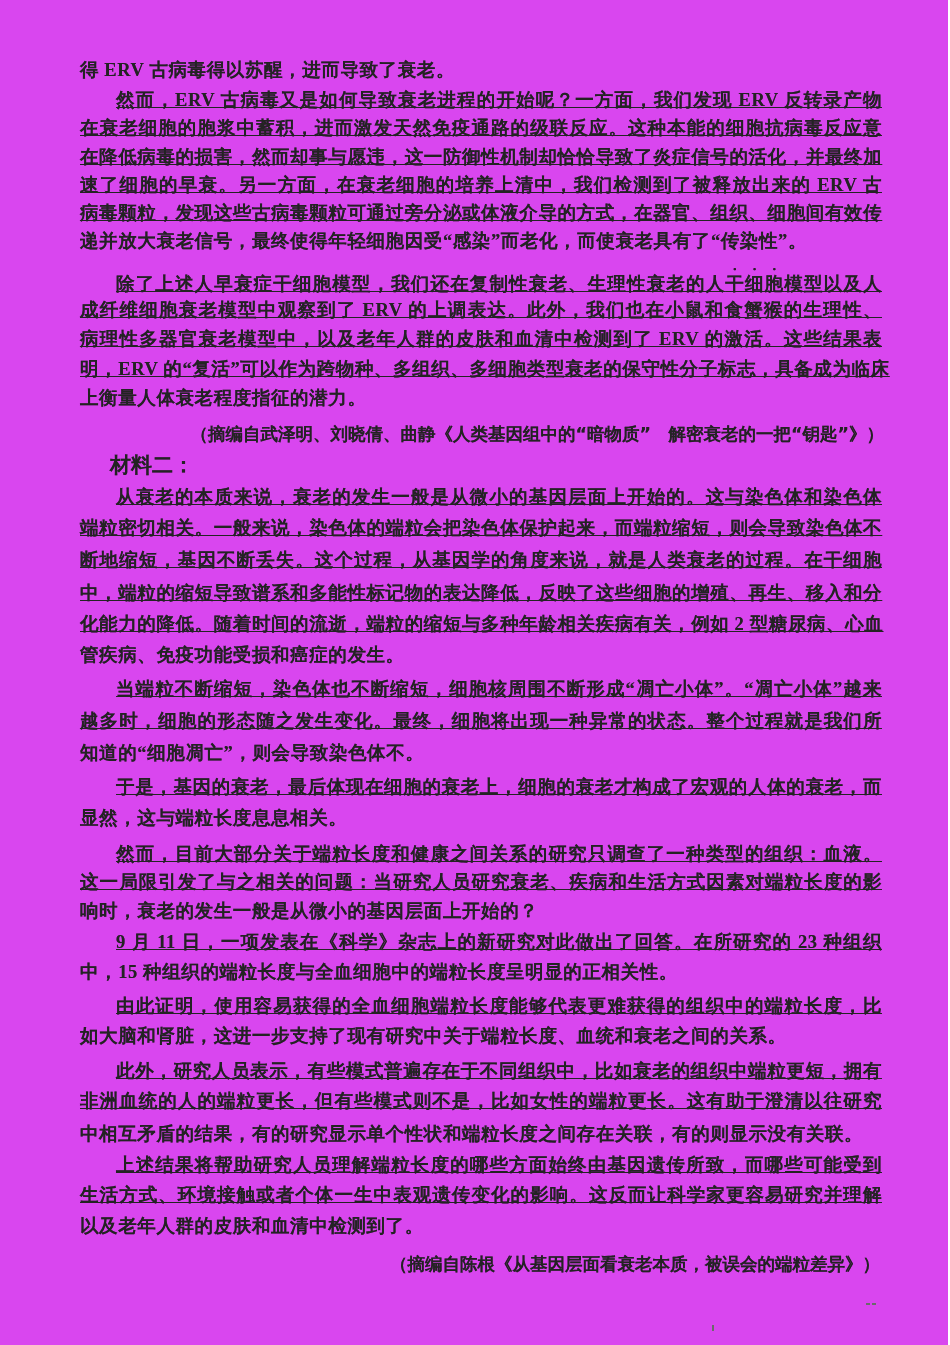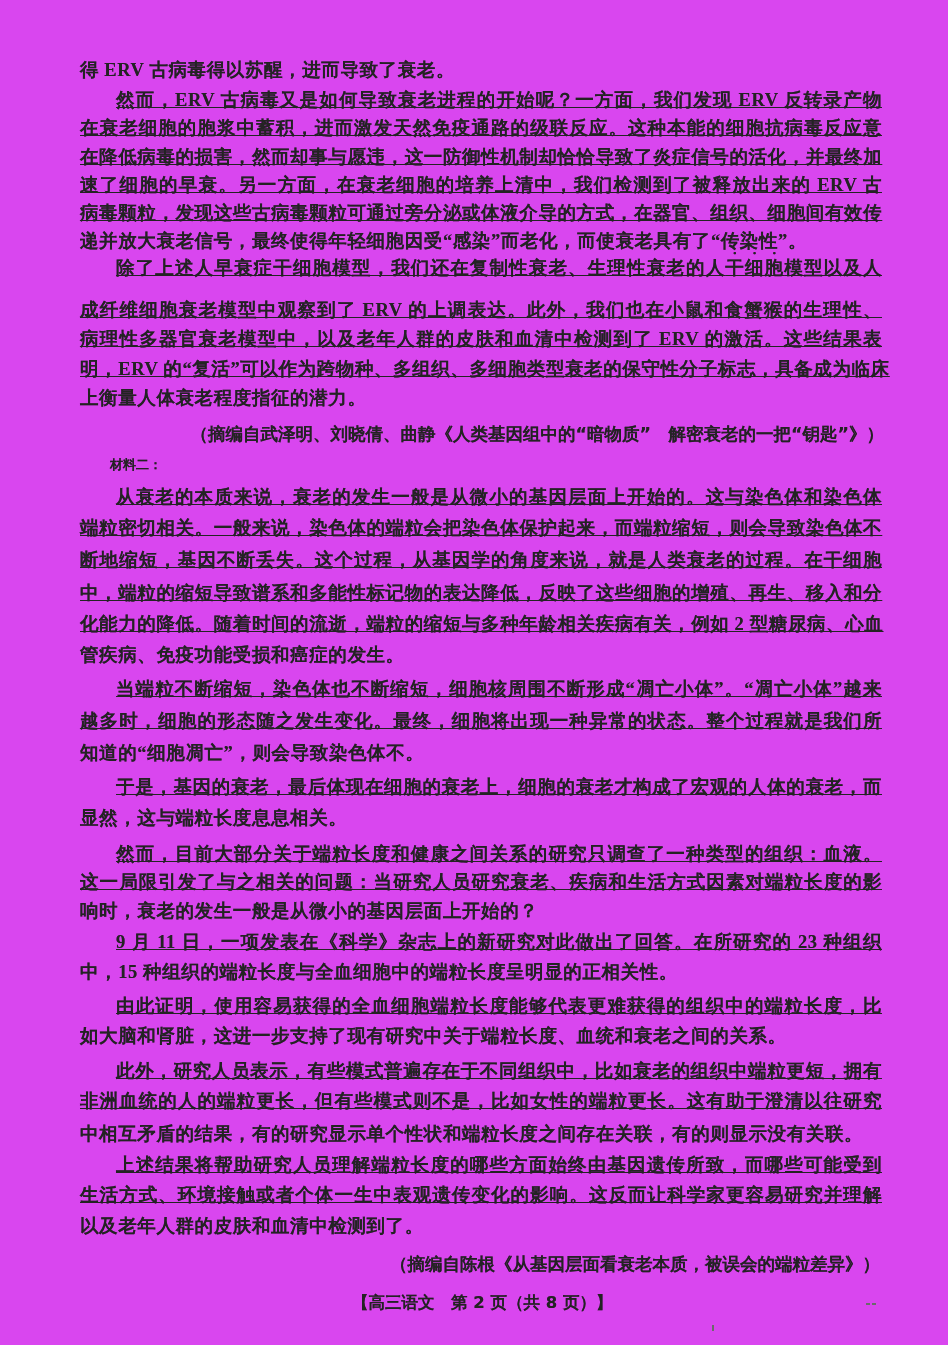--- a/index.html
+++ b/index.html
@@ -34,21 +34,21 @@
     text-emphasis-position: over;
   }
   .sans {
     font-family: "DejaVu Sans", "Liberation Sans", sans-serif;
     font-weight: bold;
     letter-spacing: 0;
   }
   .src { font-size: 17.5px; text-align: right; }
   .src1 { right: 64px; }
   .src2 { right: 68px; margin-left: 25px; }
-  .heading { left: 110px; font-size: 13px; }
+  .heading { left: 110px; font-size: 21px; }
   .footer { left: 352px; font-size: 16.5px; letter-spacing: 0; }
   .mark { position: absolute; background: #6a6a6a; }
 </style>
 </head>
 <body>
 
 <div class="page">
 
   <div>
     <div>
@@ -58,21 +58,21 @@
     <div>
       <div class="ln first full" style="top:85px">然而，ERV 古病毒又是如何导致衰老进程的开始呢？一方面，我们发现 ERV 反转录产物</div>
       <div class="ln cont full" style="top:113px">在衰老细胞的胞浆中蓄积，进而激发天然免疫通路的级联反应。这种本能的细胞抗病毒反应意</div>
       <div class="ln cont full" style="top:142px">在降低病毒的损害，然而却事与愿违，这一防御性机制却恰恰导致了炎症信号的活化，并最终加</div>
       <div class="ln cont full" style="top:170px">速了细胞的早衰。另一方面，在衰老细胞的培养上清中，我们检测到了被释放出来的 ERV 古</div>
       <div class="ln cont full" style="top:198px">病毒颗粒，发现这些古病毒颗粒可通过旁分泌或体液介导的方式，在器官、组织、细胞间有效传</div>
       <div class="ln cont last" style="top:226px">递并放大衰老信号，最终使得年轻细胞因受“感染”而老化，而使衰老具有了“传染性”。</div>
     </div>
 
     <div>
-      <div class="ln first full" style="top:248px"><span>除了上述人早衰症干细胞模型，我们还在复制性衰老、生理性衰老的人</span><span class="emph">干细胞</span><span>模型以及人</span></div>
+      <div class="ln first full" style="top:264px"><span>除了上述人早衰症干细胞模型，我们还在复制性衰老、生理性衰老的人</span><span class="emph">干细胞</span><span>模型以及人</span></div>
       <div class="ln cont full" style="top:295px">成纤维细胞衰老模型中观察到了 ERV 的上调表达。此外，我们也在小鼠和食蟹猴的生理性、</div>
       <div class="ln cont full" style="top:324px">病理性多器官衰老模型中，以及老年人群的皮肤和血清中检测到了 ERV 的激活。这些结果表</div>
       <div class="ln cont full" style="top:354px">明，ERV 的“复活”可以作为跨物种、多组织、多细胞类型衰老的保守性分子标志，具备成为临床</div>
       <div class="ln cont last" style="top:383px">上衡量人体衰老程度指征的潜力。</div>
     </div>
 
     <div class="ln sans src src1" style="top:419px">（摘编自武泽明、刘晓倩、曲静《人类基因组中的“暗物质”　解密衰老的一把“钥匙”》）</div>
   </div>
 
   <div>
@@ -122,18 +122,17 @@
 
     <div>
       <div class="ln first full" style="top:1150px">上述结果将帮助研究人员理解端粒长度的哪些方面始终由基因遗传所致，而哪些可能受到</div>
       <div class="ln cont full" style="top:1180px">生活方式、环境接触或者个体一生中表观遗传变化的影响。这反而让科学家更容易研究并理解</div>
       <div class="ln cont last" style="top:1211px">以及老年人群的皮肤和血清中检测到了。</div>
     </div>
 
     <div class="ln sans src src2" style="top:1249px">（摘编自陈根《从基因层面看衰老本质，被误会的端粒差异》）</div>
   </div>
 
-  <div class="ln sans footer" style="top:1288px">【高三语文　第 2 页（共 8 页）】</div>
 
   <div class="mark" style="left:866px; top:1303px; width:4px; height:2px;"></div>
   <div class="mark" style="left:872px; top:1303px; width:4px; height:2px;"></div>
   <div class="mark" style="left:712px; top:1325px; width:2px; height:6px;"></div>
 </div>
 
 </body></html>

